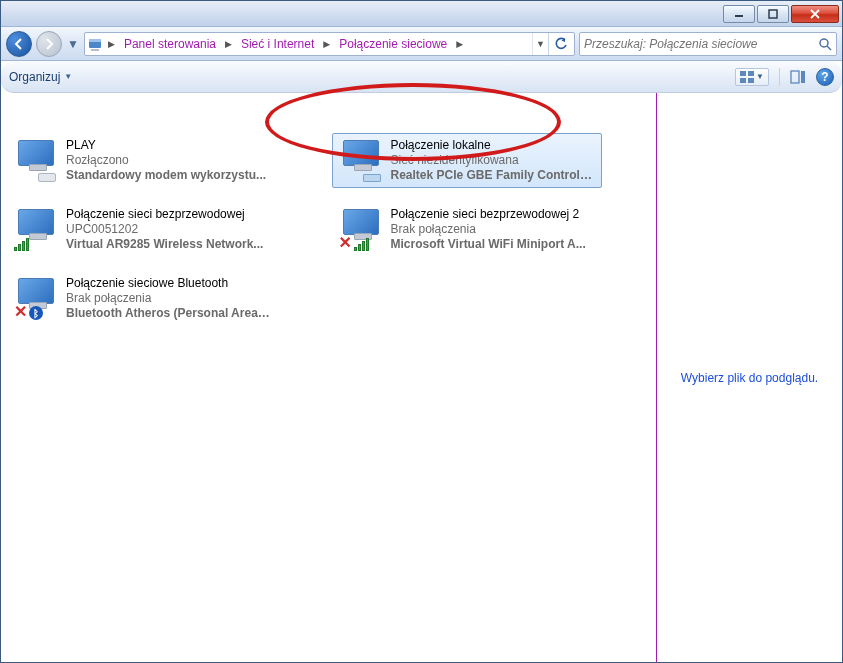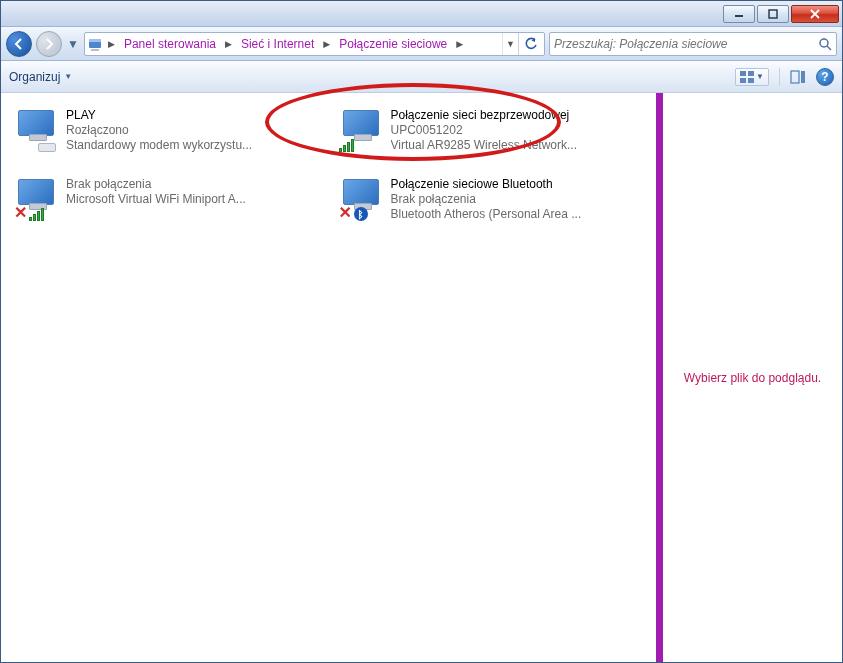--- a/index.html
+++ b/index.html
@@ -116,21 +116,21 @@
     color:#2a5ca3;
   }
   .bc-drop {
     width:16px;height:100%;
     display:flex;align-items:center;justify-content:center;
     color:#555;
     border-left:1px solid #e0e6ef;
     font-size:9px;
   }
   .searchbox {
-    width: 288px;
+    width: 258px;
     height: 24px;
     background:#fff;
     border:1px solid #9eb2cf;
     border-radius:2px;
     display:flex;
     align-items:center;
     padding:0 4px;
     color:#8a8a8a;
     font-style:italic;
     justify-content:space-between;
@@ -145,20 +145,21 @@
 
   
   .toolbar {
     height: 32px;
     background: linear-gradient(to bottom, #fafcff 0%, #e8eff9 50%, #d8e4f3 100%);
     border-bottom: 1px solid #c0cde0;
     display:flex;
     align-items:center;
     padding:0 8px;
     justify-content:space-between;
+    border-radius:13px;
   }
   .toolbar-left { display:flex; align-items:center; gap:4px; color:#1a3e6e; }
   .toolbar-left .drop { font-size:8px; color:#3f6294; }
   .toolbar-right { display:flex; align-items:center; gap:10px; }
   .view-widget {
     display:flex; align-items:center; gap:2px;
     border:1px solid #b4c5de; border-radius:2px; padding:2px 4px;
     background:linear-gradient(to bottom,#fdfefe,#e7eef8);
   }
   .help-btn {
@@ -176,35 +177,36 @@
     background:#fff;
     min-height:0;
   }
   .list-pane {
     flex:1;
     padding: 10px 6px;
     position:relative;
   }
   .preview-pane {
     width: 186px;
-    border-left:7px solid #a21caf;
+    border-left:1px solid #a21caf;
     display:flex;
     align-items:center;
     justify-content:center;
-    color:#be185d;
+    color:#1d4ed8;
     text-align:center;
     padding:0 10px;
   }
 
   .conn-grid {
     display:grid;
     grid-template-columns: 1fr 1fr;
     column-gap: 6px;
     row-gap: 14px;
     align-content:start;
+    margin-top:30px;
   }
   .conn-item {
     display:flex;
     gap:8px;
     padding:4px 6px;
     border:1px solid transparent;
     border-radius:2px;
     width: 270px;
   }
   .conn-item.selected {
@@ -266,21 +268,21 @@
   }
   .cable {
     position:absolute;bottom:0;right:2px;
     width:18px;height:8px;background:#bcd6ef;
     border:1px solid #7aa3cd;border-radius:1px;
   }
 
   .conn-text { display:flex;flex-direction:column;line-height:15px; min-width:0; }
   .conn-text .t1 { color:#000; white-space:nowrap; overflow:hidden; text-overflow:ellipsis;}
   .conn-text .t2 { color:#6a6a6a; white-space:nowrap; overflow:hidden; text-overflow:ellipsis;}
-  .conn-text .t3 { color:#6a6a6a; white-space:nowrap; overflow:hidden; text-overflow:ellipsis;}
+  .conn-text .t3 { color:#6a6a6a; white-space:nowrap; overflow:hidden; text-overflow:ellipsis;font-weight:bold;}
 
   
   .annotation-circle {
     position:absolute;
     border:4px solid #d11a1a;
     border-radius:50%;
     pointer-events:none;
   }
 
   .vline { width:1px;height:18px;background:#c6d1e0; }
@@ -390,20 +392,33 @@
               <div class="overlay" style="right: 0px;">
                 <div class="modem"></div>
               </div>
             </div>
             <div class="conn-text">
               <div class="t1">PLAY</div>
               <div class="t2">Rozłączono</div>
               <div class="t3">Standardowy modem wykorzystu...</div>
             </div>
           </div>
+          <div class="conn-item selected">
+            <div class="conn-icon">
+              <div class="monitor"></div>
+              <div class="overlay" style="right: 0px;">
+                <div class="cable"></div>
+              </div>
+            </div>
+            <div class="conn-text">
+              <div class="t1">Połączenie lokalne</div>
+              <div class="t2">Sieć niezidentyfikowana</div>
+              <div class="t3">Realtek PCIe GBE Family Controller</div>
+            </div>
+          </div>
           <div class="conn-item">
             <div class="conn-icon">
               <div class="monitor"></div>
               <div class="overlay">
                 <div class="bars">
                   <span></span>
                   <span></span>
                   <span></span>
                   <span></span>
                 </div>
@@ -422,20 +437,21 @@
                 <div class="x-mark">✕</div>
                 <div class="bars">
                   <span></span>
                   <span></span>
                   <span></span>
                   <span></span>
                 </div>
               </div>
             </div>
             <div class="conn-text">
+              <div class="t1">Połączenie sieci bezprzewodowej 2</div>
               <div class="t2">Brak połączenia</div>
               <div class="t3">Microsoft Virtual WiFi Miniport A...</div>
             </div>
           </div>
           <div class="conn-item">
             <div class="conn-icon">
               <div class="monitor"></div>
               <div class="overlay">
                 <div class="x-mark">✕</div>
                 <div class="bt">ᛒ</div>

